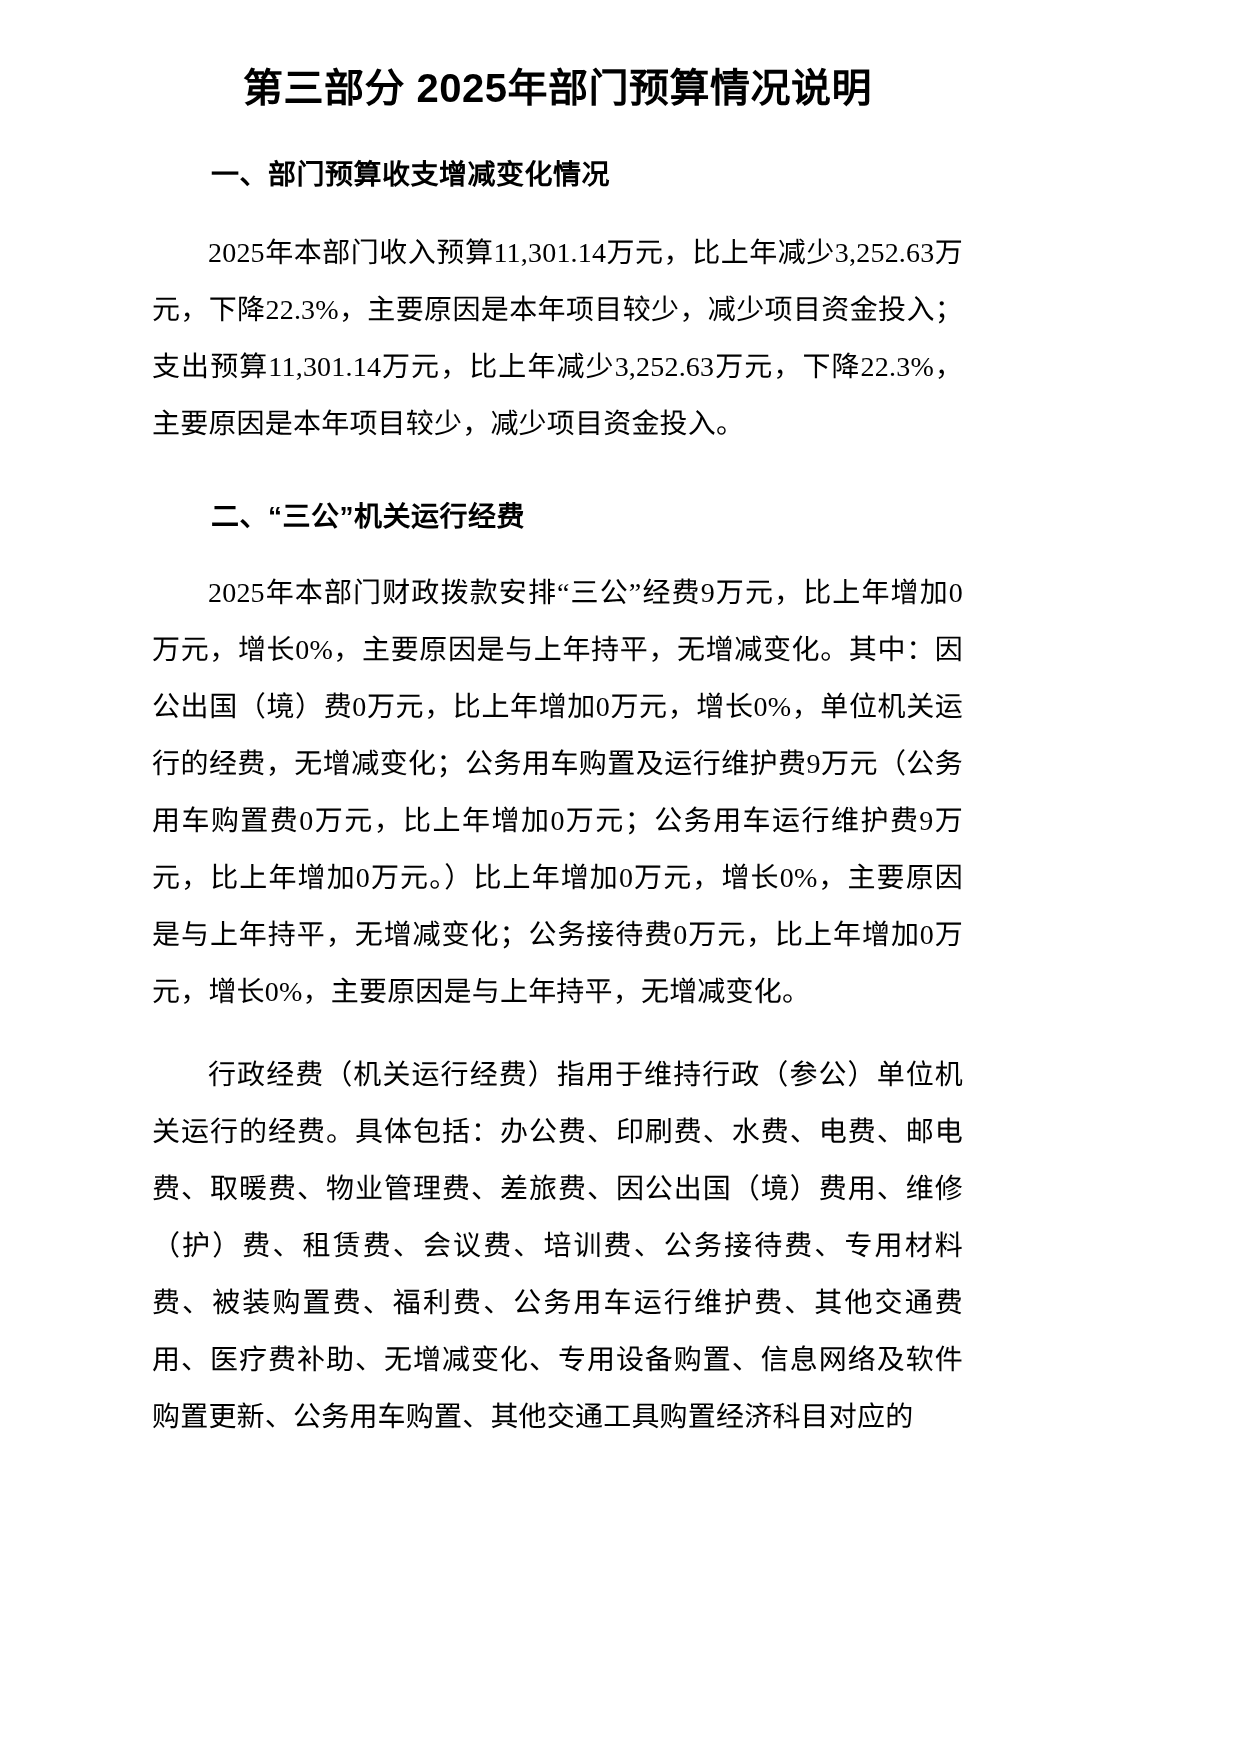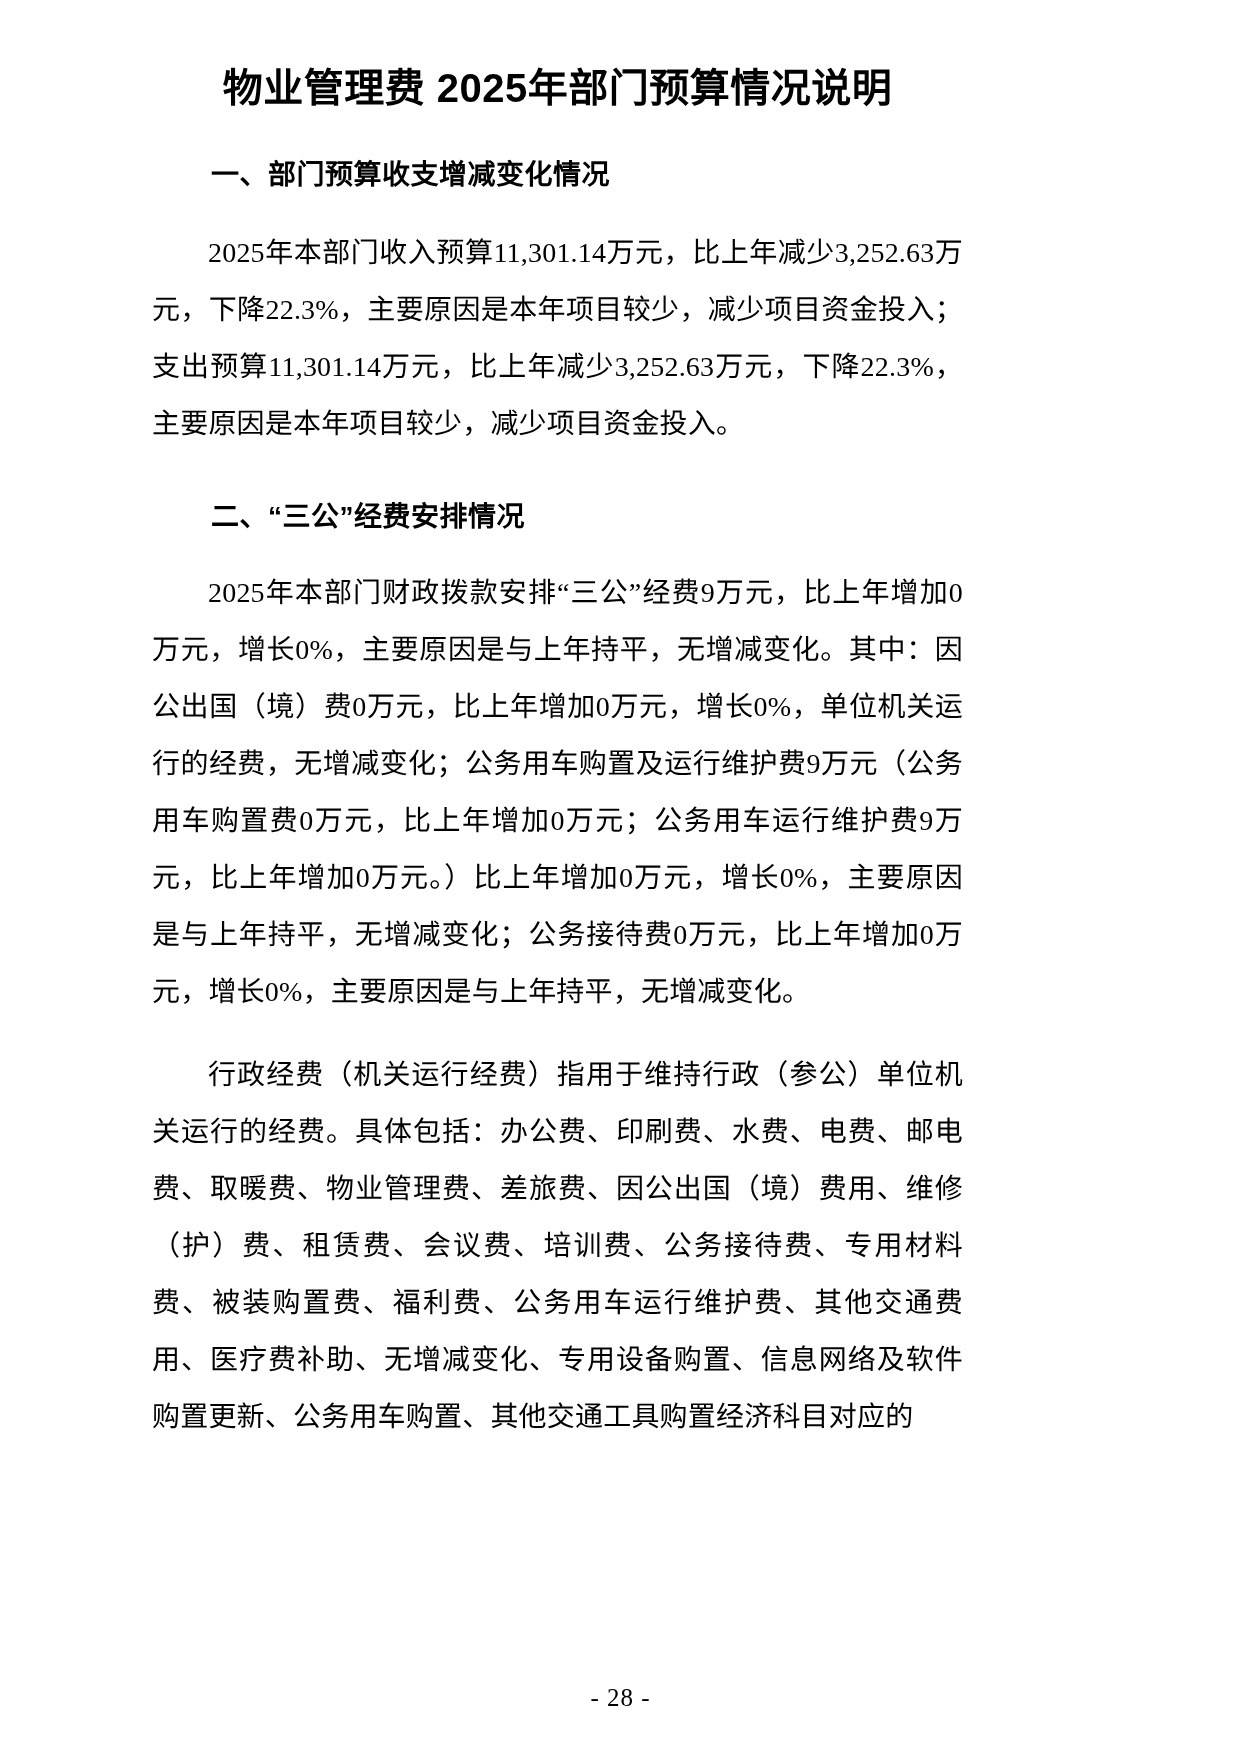--- a/index.html
+++ b/index.html
@@ -77,29 +77,28 @@
     color: #000000;
     letter-spacing: 1px;
   }
 </style>
 </head>
 <body>
 
 <div class="page">
   <div class="content">
 
-    <h1 class="doc-title">物业管理费  2025年部门预算情况说明</h1>
+    <h1 class="doc-title">第三部分  2025年部门预算情况说明</h1>
 
     <h2 class="section-heading h-gap-1">一、部门预算收支增减变化情况</h2>
 
     <p class="para p-gap-1">2025年本部门收入预算11,301.14万元，比上年减少3,252.63万元，下降22.3%，主要原因是本年项目较少，减少项目资金投入；支出预算11,301.14万元，比上年减少3,252.63万元，下降22.3%，主要原因是本年项目较少，减少项目资金投入。</p>
 
-    <h2 class="section-heading h-gap-2">二、“三公”经费安排情况</h2>
+    <h2 class="section-heading h-gap-2">二、“三公”机关运行经费</h2>
 
     <p class="para p-gap-2">2025年本部门财政拨款安排“三公”经费9万元，比上年增加0万元，增长0%，主要原因是与上年持平，无增减变化。其中：因公出国（境）费0万元，比上年增加0万元，增长0%，单位机关运行的经费，无增减变化；公务用车购置及运行维护费9万元（公务用车购置费0万元，比上年增加0万元；公务用车运行维护费9万元，比上年增加0万元。）比上年增加0万元，增长0%，主要原因是与上年持平，无增减变化；公务接待费0万元，比上年增加0万元，增长0%，主要原因是与上年持平，无增减变化。</p>
 
 
     <p class="para p-gap-3">行政经费（机关运行经费）指用于维持行政（参公）单位机关运行的经费。具体包括：办公费、印刷费、水费、电费、邮电费、取暖费、物业管理费、差旅费、因公出国（境）费用、维修（护）费、租赁费、会议费、培训费、公务接待费、专用材料费、被装购置费、福利费、公务用车运行维护费、其他交通费用、医疗费补助、无增减变化、专用设备购置、信息网络及软件购置更新、公务用车购置、其他交通工具购置经济科目对应的</p>
 
   </div>
 
-  <div class="page-footer">- 28 -</div>
 </div>
 
 </body></html>

